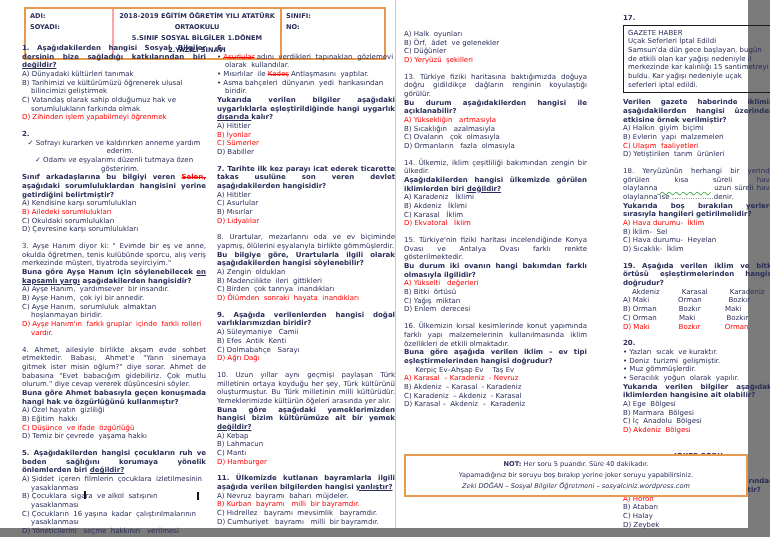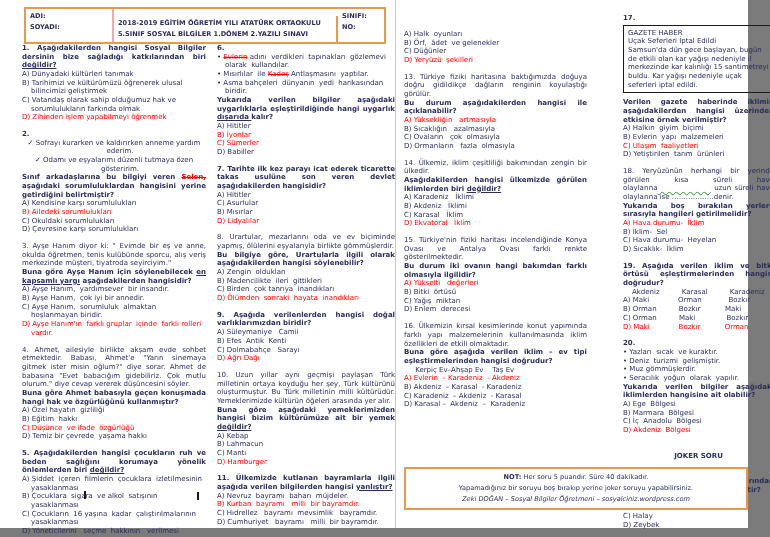--- a/index.html
+++ b/index.html
@@ -5,21 +5,21 @@
   html,body{margin:0;padding:0;}
   body{background:#7b7b7b;font-family:"DejaVu Sans",sans-serif;}
   .viewport{position:relative;width:770px;height:537px;background:#7b7b7b;overflow:hidden;}
   .sheet{position:absolute;left:0;top:0;width:748px;height:528px;background:#ffffff;color:#2a2e58;}
   .page-divider{position:absolute;left:395px;top:0;width:1px;height:528px;background:#c9c9c9;}
 
   
   .header-table{position:absolute;left:24px;top:7px;width:362px;display:flex;border:2px solid #e69a4e;background:#fff;box-sizing:border-box;}
   .ht-cell{padding:2px 4px;font-size:6.6px;font-weight:bold;line-height:1.7;box-sizing:border-box;}
   .ht-c1{width:88px;border-right:2px solid #fca5a5;}
-  .ht-c2{width:224px;border-right:2px solid #e69a4e;margin-top:7px;}
+  .ht-c2{width:168px;border-right:2px solid #e69a4e;text-align:center;}
   .ht-c3{flex:1;}
 
   
   .col{position:absolute;font-size:7px;line-height:1.24;}
   .col-1{left:22px;top:44px;width:184px;}
   .col-2{left:217px;top:44px;width:178px;}
   .col-3{left:404px;top:30px;width:183px;}
   .col-4{left:623px;top:14px;width:151px;}
 
   .q{margin-bottom:8px;}
@@ -32,21 +32,21 @@
   .row{white-space:pre-wrap;}
   .center{text-align:center;font-weight:bold;margin:17px 0;}
   .u{text-decoration:underline;}
   .r{color:#ff0000;}
   .st{text-decoration:line-through;}
   .wavy{text-decoration-line:underline;text-decoration-style:wavy;text-decoration-color:#1f9d2a;}
   .gazete-box{border:1.5px solid #1b1b1b;padding:3px 4px;margin:2px 0 5px 0;}
   .gazete-box .ln{text-align:left;}
 
   
-  .note-box{position:absolute;left:404px;top:467px;width:344px;border:2px solid #e69a4e;text-align:center;font-size:6.6px;line-height:1.65;padding:3px 6px;box-sizing:border-box;color:#2a2e58;background:#fff;}
+  .note-box{position:absolute;left:404px;top:454px;width:344px;border:2px solid #e69a4e;text-align:center;font-size:6.6px;line-height:1.65;padding:3px 6px;box-sizing:border-box;color:#2a2e58;background:#fff;}
   .note-sig{font-style:italic;}
   .note-bold{font-weight:bold;}
 
   .cursor-mark{position:absolute;width:2px;height:8px;background:#151515;}
 </style>
 </head>
 <body>
 
 <div class="viewport">
   <div class="sheet">
@@ -106,21 +106,21 @@
           <div class="ln b"><span>5. Aşağıdakilerden hangisi çocukların ruh ve beden sağlığını korumaya yönelik önlemlerden biri </span><span class="u">değildir?</span></div>
           <div class="ln opt"><span>A) Şiddet  içeren  filmlerin  çocuklara  izletilmesinin yasaklanması</span></div>
           <div class="ln opt"><span>B) Çocuklara  sigara  ve alkol  satışının  yasaklanması</span></div>
           <div class="ln opt"><span>C) Çocukların  16 yaşına  kadar  çalıştırılmalarının yasaklanması</span></div>
           <div class="ln opt"><span>D) Yöneticilerini   seçme  hakkının   verilmesi</span></div>
         </div>
       </div>
     <div class="col col-2">
         <div class="q">
           <div class="ln b"><span>6.</span></div>
-          <div class="ln dot"><span>• </span><span class="r st">Evlerin</span><span> adını  verdikleri  tapınakları  gözlemevi olarak  kullandılar.</span></div>
+          <div class="ln dot"><span>• </span><span class="r st">Asurlular</span><span> adını  verdikleri  tapınakları  gözlemevi olarak  kullandılar.</span></div>
           <div class="ln dot"><span>• Mısırlılar  ile </span><span class="r st">Kadeş</span><span> Antlaşmasını  yaptılar.</span></div>
           <div class="ln dot"><span>• Asma bahçeleri  dünyanın  yedi  harikasından  biridir.</span></div>
           <div class="ln b"><span>Yukarıda verilen bilgiler aşağıdaki uygarlıklarla eşleştirildiğinde hangi uygarlık </span><span class="u">dışarıda </span><span>kalır?</span></div>
           <div class="ln opt"><span>A) Hititler</span></div>
           <div class="ln opt"><span class="r">B) İyonlar</span></div>
           <div class="ln opt"><span class="r">C) Sümerler</span></div>
           <div class="ln opt"><span>D) Babiller</span></div>
         </div>
         <div class="q">
           <div class="ln b"><span>7. Tarihte ilk kez parayı icat ederek ticarette takas usulüne son veren devlet aşağıdakilerden hangisidir?</span></div>
@@ -188,21 +188,21 @@
           <div class="ln b"><span>Bu durum iki ovanın hangi bakımdan farklı olmasıyla ilgilidir?</span></div>
           <div class="ln opt"><span class="r">A) Yükselti   değerleri</span></div>
           <div class="ln opt"><span>B) Bitki  örtüsü</span></div>
           <div class="ln opt"><span>C) Yağış  miktarı</span></div>
           <div class="ln opt"><span>D) Enlem  derecesi</span></div>
         </div>
         <div class="q">
           <div class="ln p"><span>16. Ülkemizin  kırsal  kesimlerinde   konut  yapımında farklı  yapı  malzemelerinin    kullanılmasında    iklim özellikleri   de  etkili  olmaktadır.</span></div>
           <div class="ln b"><span>Buna göre aşağıda verilen iklim – ev tipi eşleştirmelerinden hangisi doğrudur?</span></div>
           <div class="ln row"><span>     Kerpiç Ev–Ahşap Ev    Taş Ev</span></div>
-          <div class="ln opt"><span class="r">A) Evlerin  – Karadeniz  - Akdeniz</span></div>
+          <div class="ln opt"><span class="r">A) Karasal  – Karadeniz  - Nevruz</span></div>
           <div class="ln opt"><span>B) Akdeniz  – Karasal  - Karadeniz</span></div>
           <div class="ln opt"><span>C) Karadeniz  – Akdeniz  - Karasal</span></div>
           <div class="ln opt"><span>D) Karasal –  Akdeniz  –  Karadeniz</span></div>
         </div>
       </div>
     <div class="col col-4">
         <div class="q">
           <div class="ln b"><span>17.</span></div>
           <div class="gazete-box">
             <div class="ln p"><span>GAZETE  HABER</span></div>

